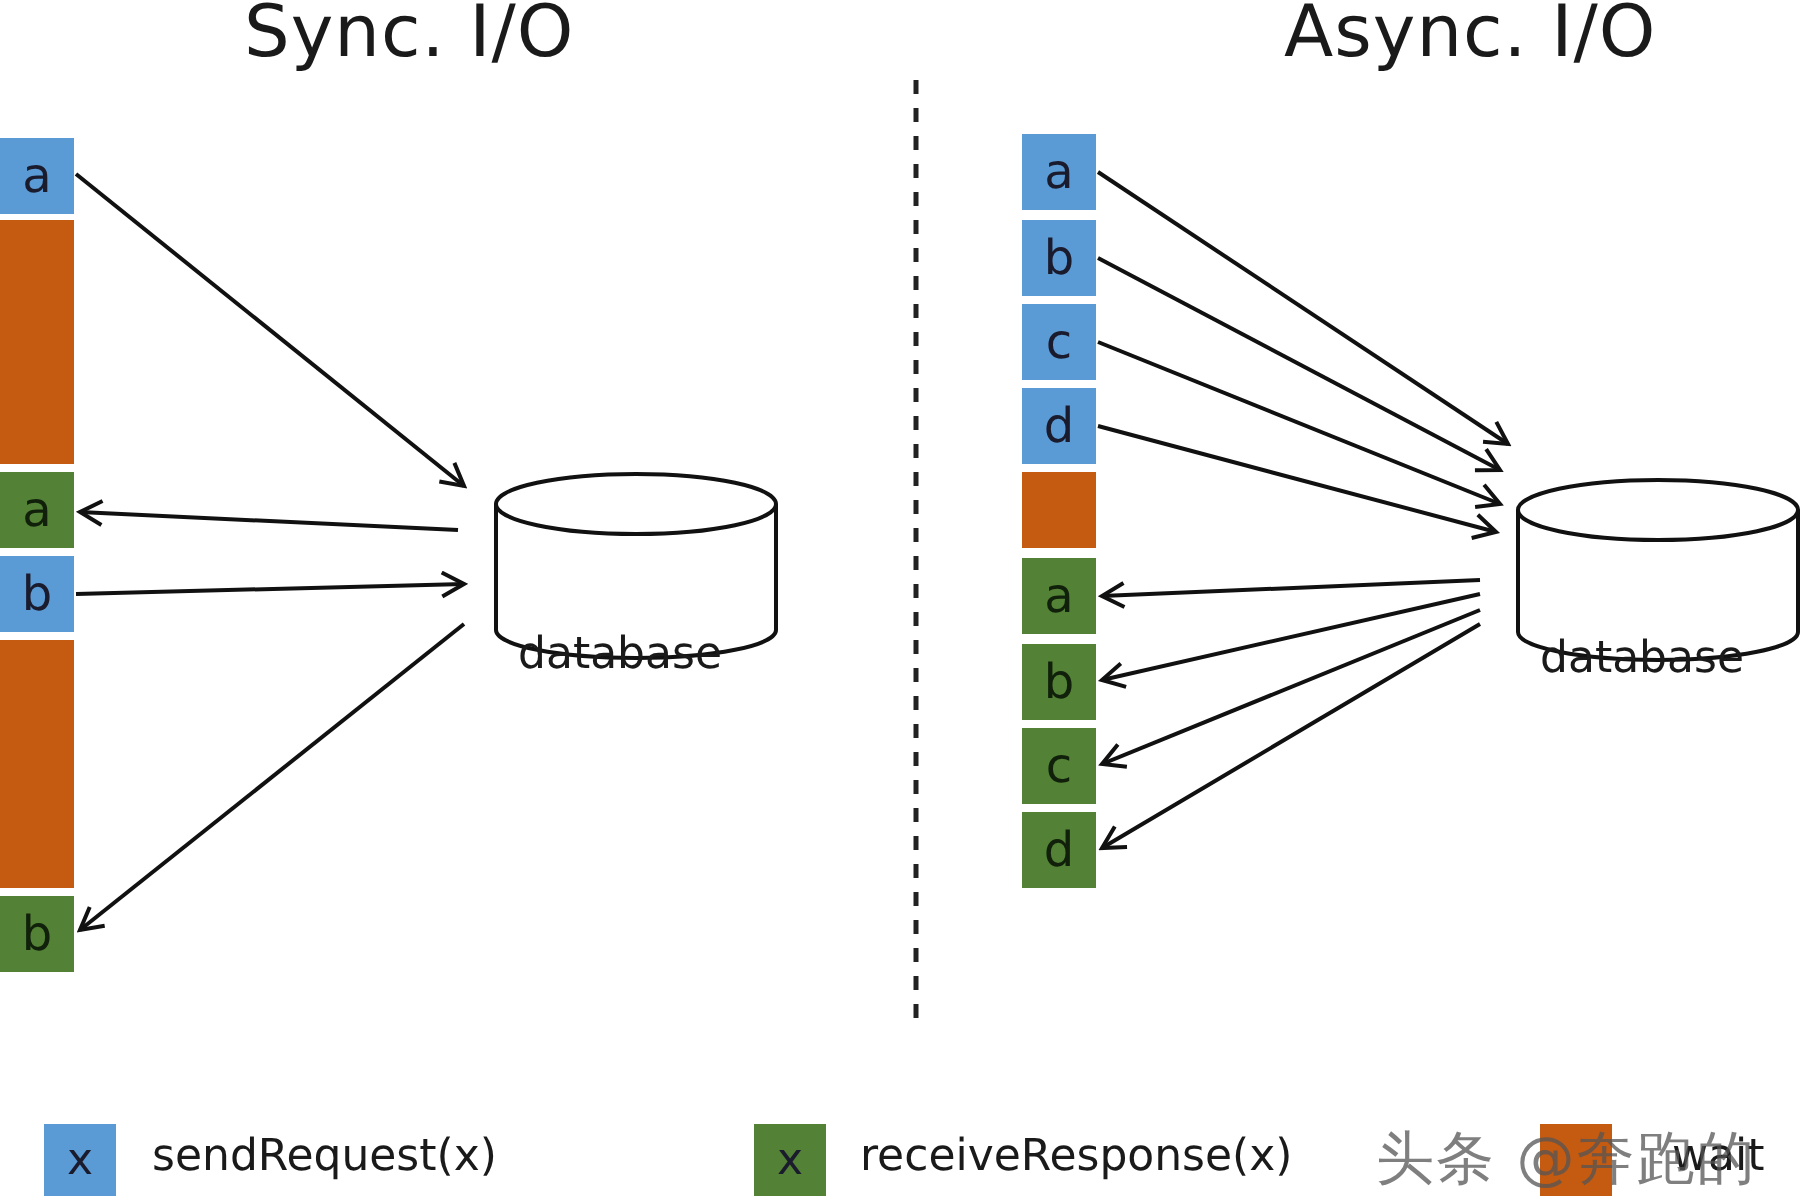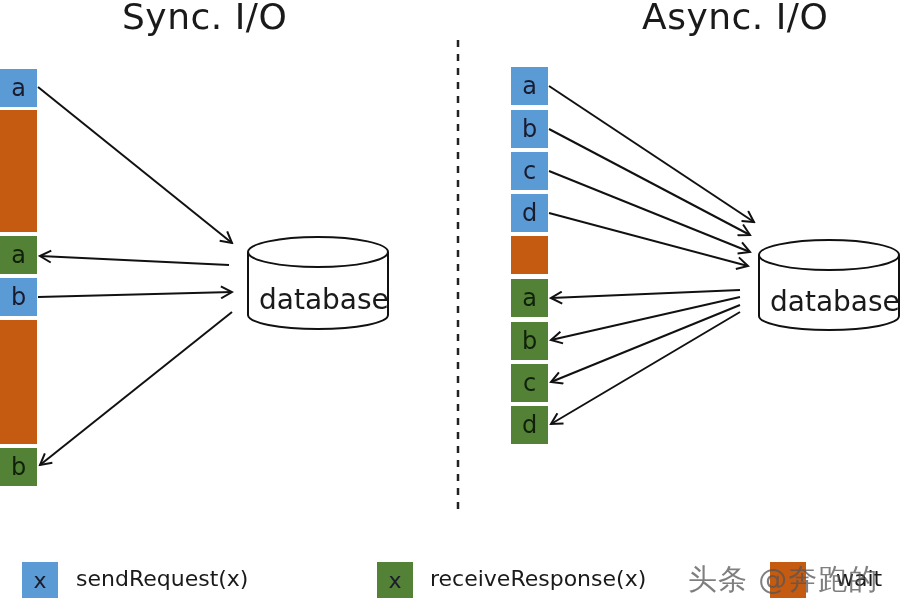--- a/index.html
+++ b/index.html
@@ -7,21 +7,21 @@
          font-family: "DejaVu Sans", sans-serif; color: #1a1a1a; }
   .title { position: absolute; top: -4px; font-size: 36px; font-weight: normal; letter-spacing: 0.5px; }
   #title-sync { left: 122px; }
   #title-async { left: 642px; }
   .block { position: absolute; width: 37px; display: flex; align-items: center; justify-content: center;
            font-size: 24px; color: #1b1b2e; box-sizing: border-box; }
   .blue { background: #5b9bd5; }
   .green { background: #538135; color: #10200a; }
   .orange { background: #c55a11; }
   svg#arrows { position: absolute; left: 0; top: 0; }
-  .db-label { position: absolute; font-size: 28px; color: #1a1a1a; }
+  .db-label { position: absolute; font-size: 22px; color: #1a1a1a; margin-top: 32px; }
   .legend-box { position: absolute; width: 36px; height: 36px; top: 562px; display: flex; align-items: center; justify-content: center; font-size: 22px; color: #1b1b2e; }
   .legend-text { position: absolute; top: 566px; font-size: 22px; color: #1a1a1a; }
   .watermark { position: absolute; left: 688px; top: 560px; font-size: 29px; color: #555; opacity: 0.75; letter-spacing: 1px; }
 </style>
 </head>
 <body>
 
 <div id="title-sync" class="title">Sync. I/O</div>
 <div id="title-async" class="title">Async. I/O</div>
 

